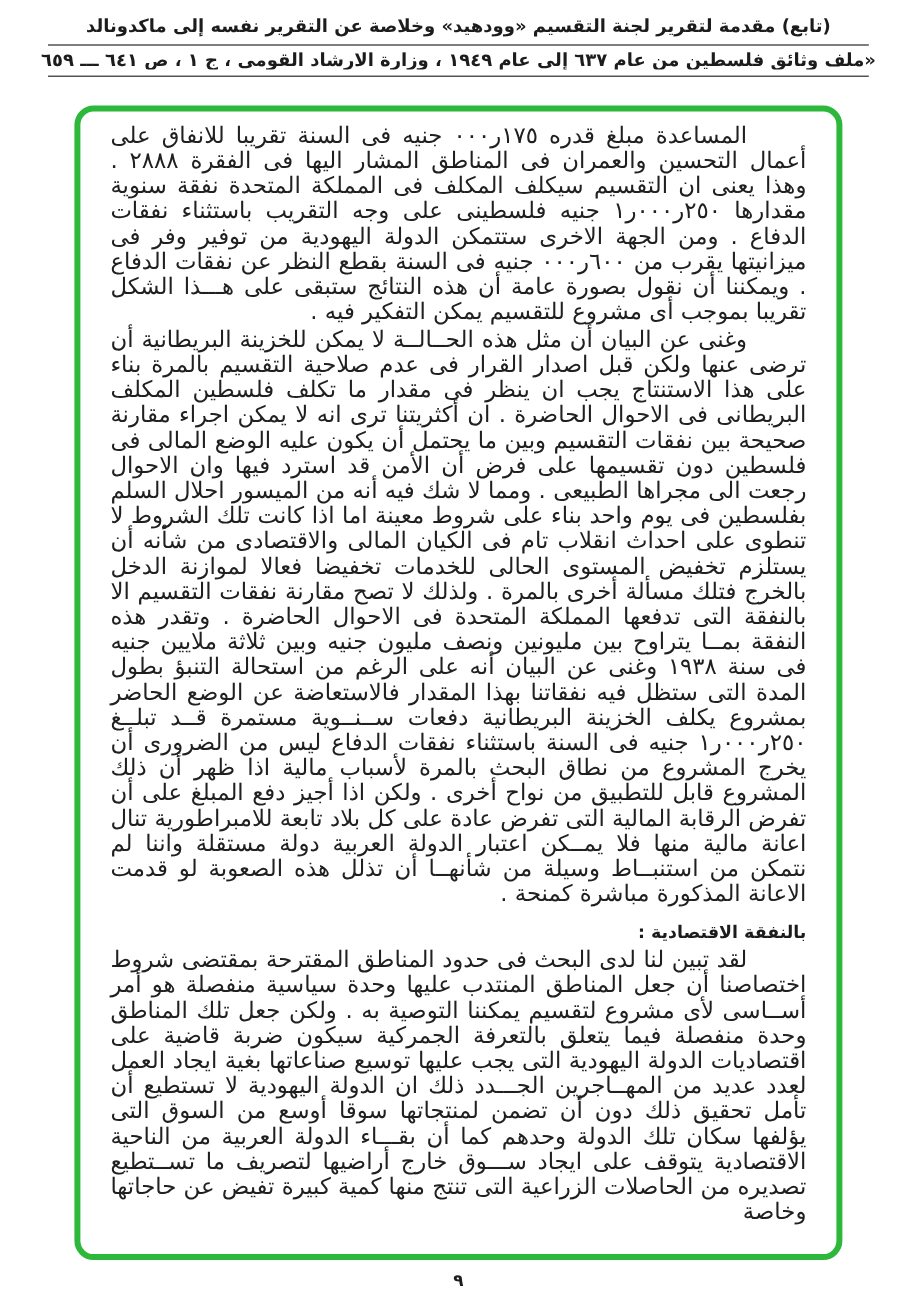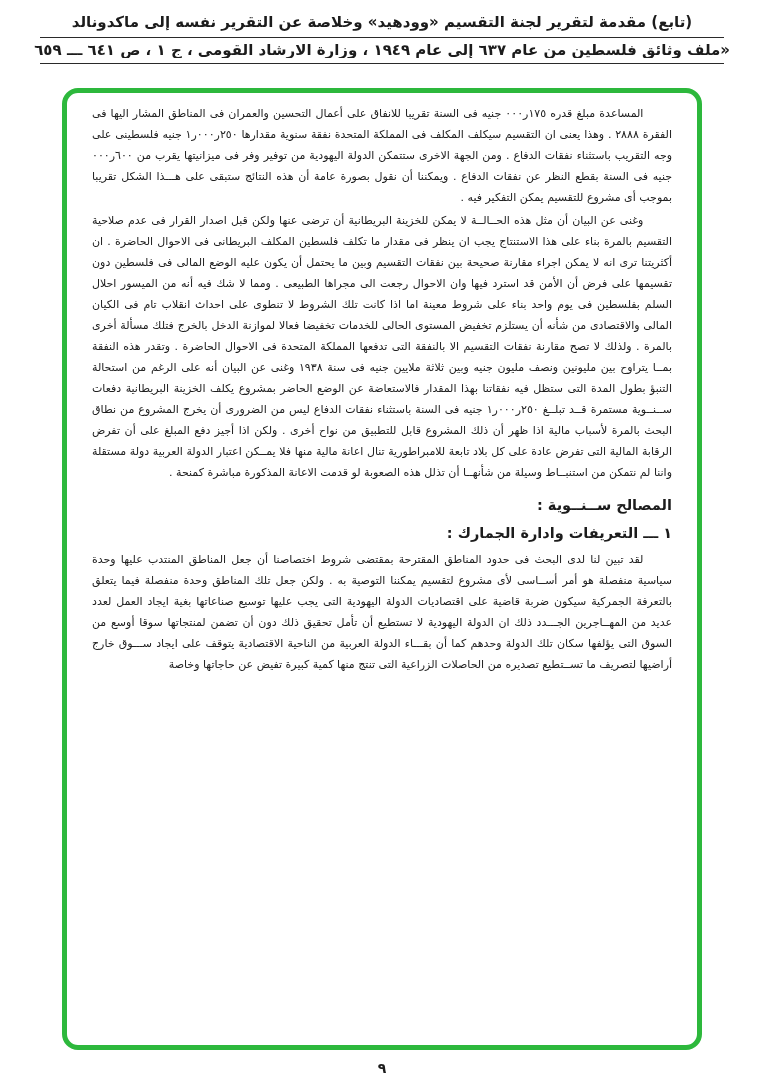--- a/index.html
+++ b/index.html
@@ -38,21 +38,21 @@
     width:640px;height:962px;
     border:5px solid var(--frame-green);
     border-radius:16px;
     box-sizing:border-box;
     padding:10px 25px 0 25px;
     direction:rtl;
     overflow:hidden;
     background:#ffffff;
   }
   .para{
-    font-size:11px;
+    font-size:19px;
     line-height:21px;
     text-align:justify;
     text-justify:inter-word;
     text-indent:2.6em;
     margin:0 0 2px 0;
     color:#202020;
   }
   .section-heading{
     font-weight:bold;font-size:14.5px;
     margin:14px 0 4px 0;
@@ -76,20 +76,19 @@
   <div class="header">
     <div class="header-title">(تابع) مقدمة لتقرير لجنة التقسيم «وودهيد» وخلاصة عن التقرير نفسه إلى ماكدونالد</div>
     <div class="rule"></div>
     <div class="header-source">«ملف وثائق فلسطين من عام ٦٣٧ إلى عام ١٩٤٩ ، وزارة الارشاد القومى ، ج ١ ، ص ٦٤١ ـــ ٦٥٩»</div>
     <div class="rule"></div>
   </div>
 
   <div class="content-frame">
     <p class="para">المساعدة مبلغ قدره ١٧٥ر٠٠٠ جنيه فى السنة تقريبا للانفاق على أعمال التحسين والعمران فى المناطق المشار اليها فى الفقرة ٢٨٨٨ . وهذا يعنى ان التقسيم سيكلف المكلف فى المملكة المتحدة نفقة سنوية مقدارها ٢٥٠ر٠٠٠ر١ جنيه فلسطينى على وجه التقريب باستثناء نفقات الدفاع . ومن الجهة الاخرى ستتمكن الدولة اليهودية من توفير وفر فى ميزانيتها يقرب من ٦٠٠ر٠٠٠ جنيه فى السنة بقطع النظر عن نفقات الدفاع . ويمكننا أن نقول بصورة عامة أن هذه النتائج ستبقى على هـــذا الشكل تقريبا بموجب أى مشروع للتقسيم يمكن التفكير فيه .</p>
     <p class="para">وغنى عن البيان أن مثل هذه الحــالــة لا يمكن للخزينة البريطانية أن ترضى عنها ولكن قبل اصدار القرار فى عدم صلاحية التقسيم بالمرة بناء على هذا الاستنتاج يجب ان ينظر فى مقدار ما تكلف فلسطين المكلف البريطانى فى الاحوال الحاضرة . ان أكثريتنا ترى انه لا يمكن اجراء مقارنة صحيحة بين نفقات التقسيم وبين ما يحتمل أن يكون عليه الوضع المالى فى فلسطين دون تقسيمها على فرض أن الأمن قد استرد فيها وان الاحوال رجعت الى مجراها الطبيعى . ومما لا شك فيه أنه من الميسور احلال السلم بفلسطين فى يوم واحد بناء على شروط معينة اما اذا كانت تلك الشروط لا تنطوى على احداث انقلاب تام فى الكيان المالى والاقتصادى من شأنه أن يستلزم تخفيض المستوى الحالى للخدمات تخفيضا فعالا لموازنة الدخل بالخرج فتلك مسألة أخرى بالمرة . ولذلك لا تصح مقارنة نفقات التقسيم الا بالنفقة التى تدفعها المملكة المتحدة فى الاحوال الحاضرة . وتقدر هذه النفقة بمــا يتراوح بين مليونين ونصف مليون جنيه وبين ثلاثة ملايين جنيه فى سنة ١٩٣٨ وغنى عن البيان أنه على الرغم من استحالة التنبؤ بطول المدة التى ستظل فيه نفقاتنا بهذا المقدار فالاستعاضة عن الوضع الحاضر بمشروع يكلف الخزينة البريطانية دفعات ســنــوية مستمرة قــد تبلــغ ٢٥٠ر٠٠٠ر١ جنيه فى السنة باستثناء نفقات الدفاع ليس من الضرورى أن يخرج المشروع من نطاق البحث بالمرة لأسباب مالية اذا ظهر أن ذلك المشروع قابل للتطبيق من نواح أخرى . ولكن اذا أجيز دفع المبلغ على أن تفرض الرقابة المالية التى تفرض عادة على كل بلاد تابعة للامبراطورية تنال اعانة مالية منها فلا يمــكن اعتبار الدولة العربية دولة مستقلة واننا لم نتمكن من استنبــاط وسيلة من شأنهــا أن تذلل هذه الصعوبة لو قدمت الاعانة المذكورة مباشرة كمنحة .</p>
-    <h2 class="section-heading">المصالح ســنــوية :</h2>
-    <h3 class="subsection-heading">١ ـــ التعريفات وادارة الجمارك :</h3>
+    <h2 class="section-heading">بالنفقة الاقتصادية :</h2>
     <p class="para">لقد تبين لنا لدى البحث فى حدود المناطق المقترحة بمقتضى شروط اختصاصنا أن جعل المناطق المنتدب عليها وحدة سياسية منفصلة هو أمر أســاسى لأى مشروع لتقسيم يمكننا التوصية به . ولكن جعل تلك المناطق وحدة منفصلة فيما يتعلق بالتعرفة الجمركية سيكون ضربة قاضية على اقتصاديات الدولة اليهودية التى يجب عليها توسيع صناعاتها بغية ايجاد العمل لعدد عديد من المهــاجرين الجـــدد ذلك ان الدولة اليهودية لا تستطيع أن تأمل تحقيق ذلك دون أن تضمن لمنتجاتها سوقا أوسع من السوق التى يؤلفها سكان تلك الدولة وحدهم كما أن بقـــاء الدولة العربية من الناحية الاقتصادية يتوقف على ايجاد ســـوق خارج أراضيها لتصريف ما تســتطيع تصديره من الحاصلات الزراعية التى تنتج منها كمية كبيرة تفيض عن حاجاتها وخاصة</p>
   </div>
 
   <div class="page-number">٩</div>
 
 </div>
 
 </body></html>

